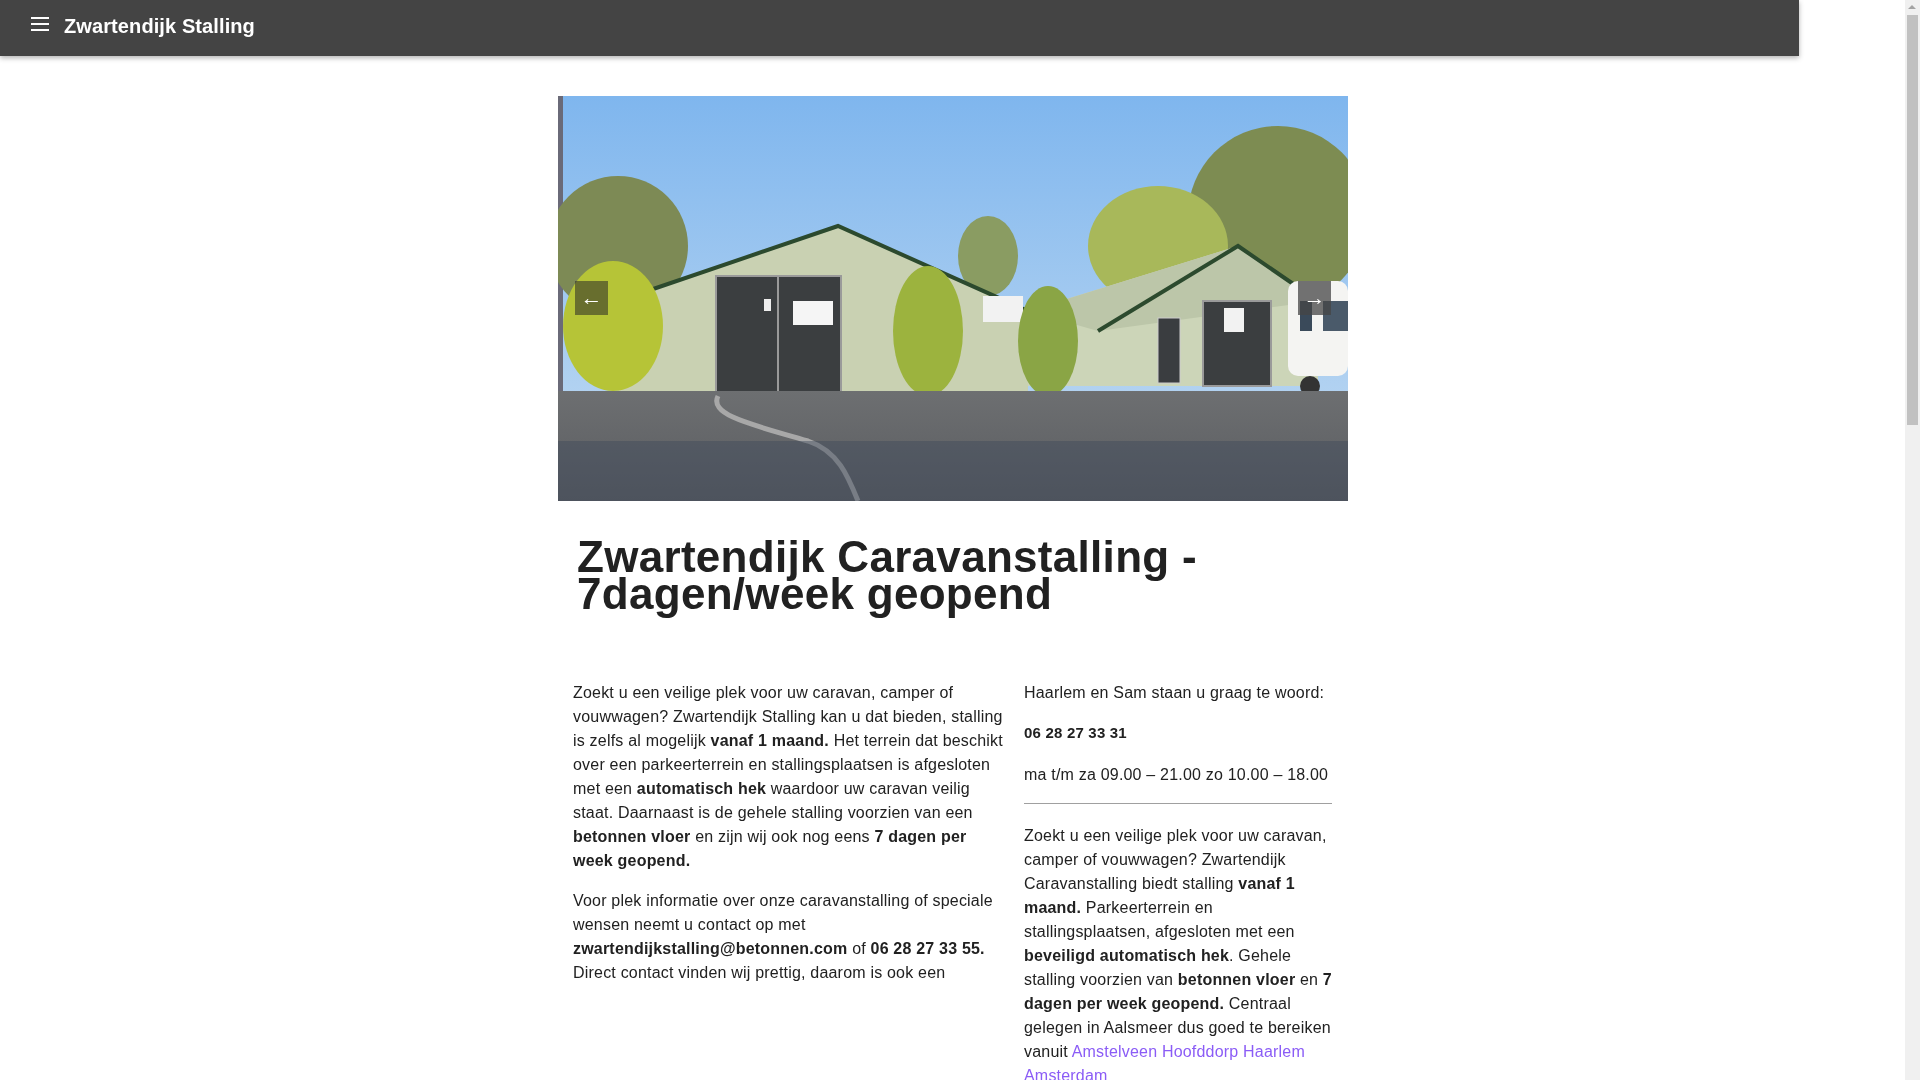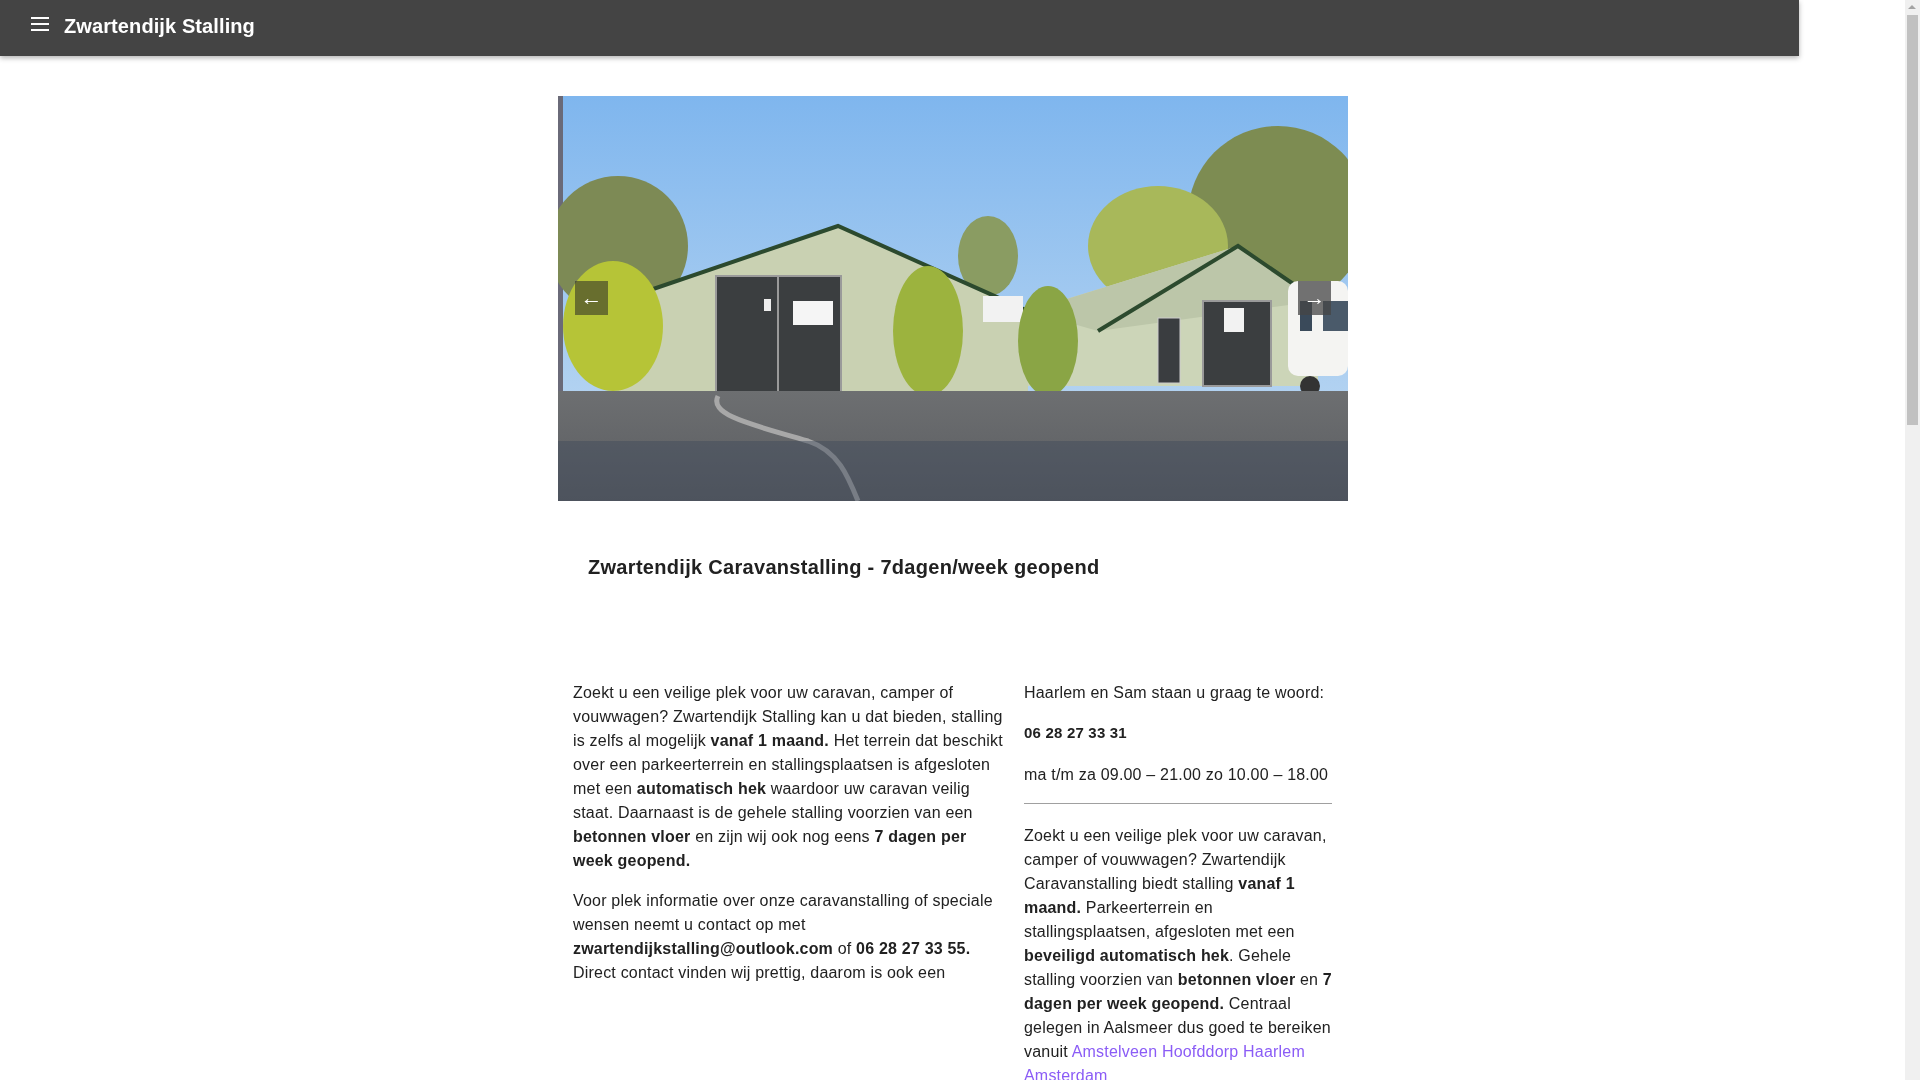--- a/index.html
+++ b/index.html
@@ -46,21 +46,21 @@
   .photo { position: absolute; inset: 0; }
   .carousel-arrow {
     position: absolute; top: 281px; width: 33px; height: 34px;
     background: rgba(40,40,40,0.55); cursor: pointer;
     color: #fff; font-size: 22px; line-height: 34px; text-align: center;
   }
   .arrow-left { left: 575px; }
   .arrow-right { left: 1298px; background: rgba(70,70,70,0.75); }
   .page-title {
     position: absolute; left: 573px; top: 534px; width: 720px;
-    font-size: 20px; font-weight: bold; line-height: 37px; margin: 15px;
+    font-size: 44px; font-weight: bold; line-height: 37px; margin: 4px;
     color: #212121; letter-spacing: 0.3px;
   }
   .col {
     position: absolute; font-size: 16px; line-height: 24px; color: #212121;
     letter-spacing: 0.2px;
   }
   .col p { margin: 12px 0 16px 0; }
   .col-left { left: 573px; top: 669px; width: 435px; }
   .col-right { left: 1024px; top: 669px; width: 310px; }
   .phone-big { font-size: 15px; font-weight: bold; line-height: 24px; margin: 0 0 18px 0 !important; }
@@ -139,21 +139,21 @@
   <span>←</span>
 </div>
 <div class="carousel-arrow arrow-right">
   <span>→</span>
 </div>
 
 <h1 class="page-title">Zwartendijk Caravanstalling - 7dagen/week geopend</h1>
 
 <div class="col col-left">
   <p><span>Zoekt u een veilige plek voor uw caravan, camper of vouwwagen? Zwartendijk Stalling kan u dat bieden, stalling is zelfs al mogelijk </span><b>vanaf 1 maand.</b><span> Het terrein dat beschikt over een parkeerterrein en stallingsplaatsen is afgesloten met een </span><b>automatisch hek</b><span> waardoor uw caravan veilig staat. Daarnaast is de gehele stalling voorzien van een </span><b>betonnen vloer</b><span> en zijn wij ook nog eens </span><b>7 dagen per week geopend.</b></p>
-  <p><span>Voor plek informatie over onze caravanstalling of speciale wensen neemt u contact op met </span><b>zwartendijkstalling@outlook.com</b><span> of </span><b>06 28 27 33 55.</b><span> Direct contact vinden wij prettig, daarom is ook een</span></p>
+  <p><span>Voor plek informatie over onze caravanstalling of speciale wensen neemt u contact op met </span><b>zwartendijkstalling@betonnen.com</b><span> of </span><b>06 28 27 33 55.</b><span> Direct contact vinden wij prettig, daarom is ook een</span></p>
 </div>
 
 <div class="col col-right">
   <p>Haarlem en Sam staan u graag te woord:</p>
   <p class="phone-big">06 28 27 33 31</p>
   <p>ma t/m za 09.00 – 21.00 zo 10.00 – 18.00</p>
   <hr class="divider">
   <p><span><span>Zoekt u een veilige plek voor uw caravan, camper of vouwwagen? Zwartendijk Caravanstalling biedt stalling </span><b>vanaf 1 maand.</b><span> Parkeerterrein en stallingsplaatsen, afgesloten met een </span><b>beveiligd automatisch hek</b><span>. Gehele stalling voorzien van </span><b>betonnen vloer</b><span> en </span><b>7 dagen per week geopend.</b><span> Centraal gelegen in Aalsmeer dus goed te bereiken vanuit </span></span><span id="links"><a class="link">Amstelveen</a> <a class="link">Hoofddorp</a> <a class="link">Haarlem</a> <a class="link">Amsterdam</a></span></p>
 </div>
 

